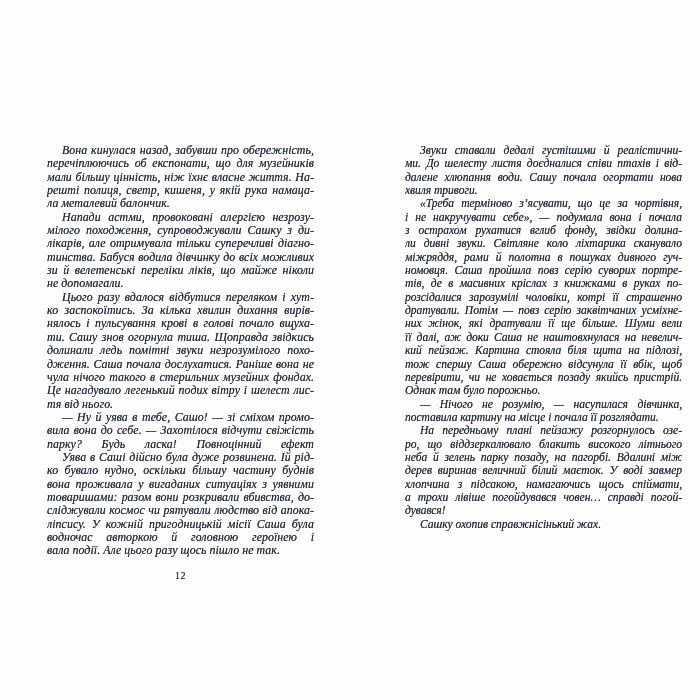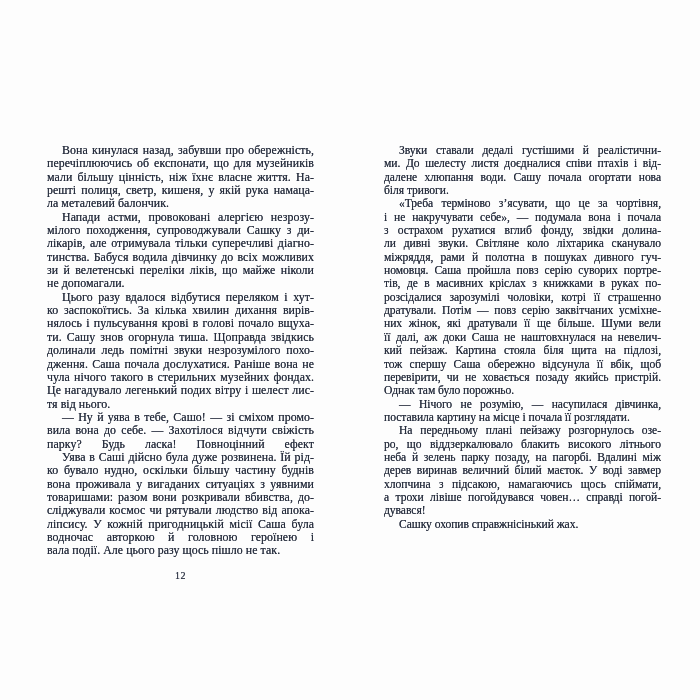--- a/index.html
+++ b/index.html
@@ -20,27 +20,28 @@
     color: #272e3e;
     text-shadow: 0 0 0.35px rgba(39, 46, 62, 0.85);
   }
   .page-column.left {
     left: 47px;
     width: 267px;
     font-size: 11.9px;
     letter-spacing: 0.05px;
   }
   .page-column.right {
-    left: 384px;
+    left: 405px;
     width: 277px;
     font-size: 11.6px;
     letter-spacing: -0.05px;
   }
   .text-block {
     overflow: hidden;
+    font-style: italic;
   }
   .paragraph {
     margin: 0;
   }
   .line {
     line-height: 13.35px;
     height: 13.35px;
     white-space: normal;
     text-align: justify;
     text-align-last: justify;
@@ -114,21 +115,21 @@
       </div>
     <div class="page-number">12</div>
   </div>
 
   <div class="page-column right">
     <div class="text-block">
         <div class="paragraph">
           <div class="line first">Звуки ставали дедалі густішими й реалістични-</div>
           <div class="line">ми. До шелесту листя доєдналися співи птахів і від-</div>
           <div class="line">далене хлюпання води. Сашу почала огортати нова</div>
-          <div class="line last">біля тривоги.</div>
+          <div class="line last">хвиля тривоги.</div>
         </div>
         <div class="paragraph">
           <div class="line first">«Треба терміново з’ясувати, що це за чортівня,</div>
           <div class="line">і не накручувати себе», — подумала вона і почала</div>
           <div class="line">з острахом рухатися вглиб фонду, звідки долина-</div>
           <div class="line">ли дивні звуки. Світляне коло ліхтарика сканувало</div>
           <div class="line">міжряддя, рами й полотна в пошуках дивного гуч-</div>
           <div class="line">номовця. Саша пройшла повз серію суворих портре-</div>
           <div class="line">тів, де в масивних кріслах з книжками в руках по-</div>
           <div class="line">розсідалися зарозумілі чоловіки, котрі її страшенно</div>

